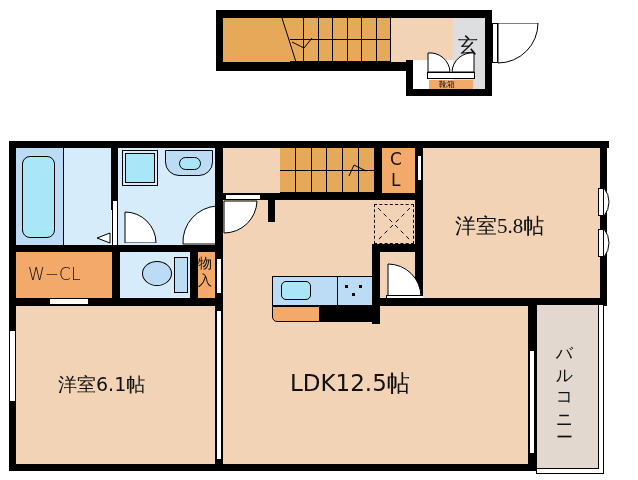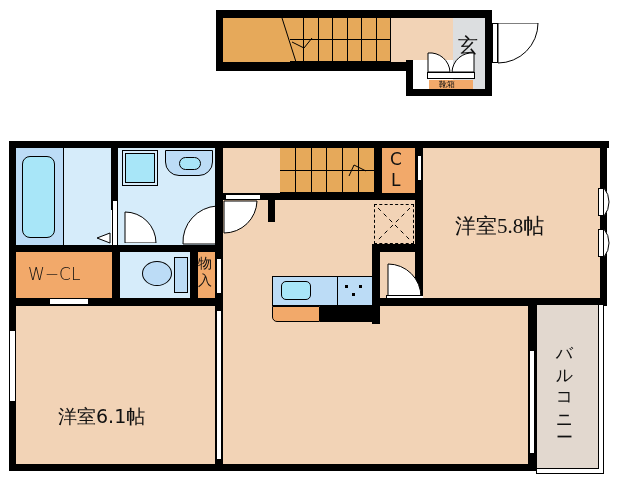--- a/index.html
+++ b/index.html
@@ -120,21 +120,21 @@
       <polygon points="1,1 1,11 13,6" fill="#fff" stroke="#000" stroke-width="1"></polygon>
     </svg>
 
   <div class="wall" style="left:16px;top:298px;width:207px;height:8px;"></div>
   <div class="sash" style="left:49px;top:298px;width:40px;height:7px;"></div>
   <svg class="abs" style="left:50px;top:306px;" width="12" height="14">
       <polygon points="1,1 11,1 6,13" fill="#fff" stroke="#000" stroke-width="1"></polygon>
     </svg>
 
   <div class="room floor" style="left:16px;top:306px;width:199px;height:158px;"></div>
-  <div class="label" style="left:58px;top:372px;font-size:19px;margin-top:32px;">洋室6.1帖</div>
+  <div class="label" style="left:58px;top:372px;font-size:19px;">洋室6.1帖</div>
   <div class="sash" style="left:9px;top:330px;width:7px;height:72px;"></div>
   <div class="sash" style="left:216px;top:310px;width:6px;height:150px;"></div>
 
   <div class="room floor" style="left:223px;top:148px;width:305px;height:316px;"></div>
 
   <div class="room stair" style="left:280px;top:148px;width:95px;height:45px;"></div>
   <div class="stair-grid" style="left:280px;top:148px;width:95px;height:45px;grid-template-columns:repeat(6,1fr);grid-template-rows:1fr 1fr;">
     <div></div>
       <div></div>
       <div></div>
@@ -197,20 +197,21 @@
   <div class="room floor" style="left:423px;top:148px;width:177px;height:150px;"></div>
   <div class="label" style="left:455px;top:212px;font-size:21px;font-family:Liberation Serif, serif;">洋室5.8帖</div>
 
   <div class="sash" style="left:598px;top:188px;width:6px;height:28px;"></div>
   <div class="sash" style="left:598px;top:229px;width:6px;height:28px;"></div>
   <svg class="abs" style="left:604px;top:188px;" width="22" height="70">
     <path d="M0,0 A22,22 0 0 1 0,28" fill="#fff" stroke="#000" stroke-width="1"></path>
     <path d="M0,41 A22,22 0 0 1 0,69" fill="#fff" stroke="#000" stroke-width="1"></path>
   </svg>
 
+  <div class="label" style="left:290px;top:368px;font-size:23px;">LDK12.5帖</div>
 
   <div class="wall" style="left:528px;top:306px;width:8px;height:165px;"></div>
   <div class="sash" style="left:529px;top:350px;width:6px;height:104px;"></div>
   <div class="abs" style="left:536px;top:304px;width:68px;height:170px;border:1px solid #000;background:#fff;">
     <div style="position:absolute;left:0;top:0;width:62px;height:164px;background:#e2d8cf;border-right:1px solid #000;border-bottom:1px solid #000;"></div>
   </div>
   <div class="label vtext" style="left:554px;top:334px;font-size:17px;">バルコニー</div>
 </div>
 
 </body></html>

